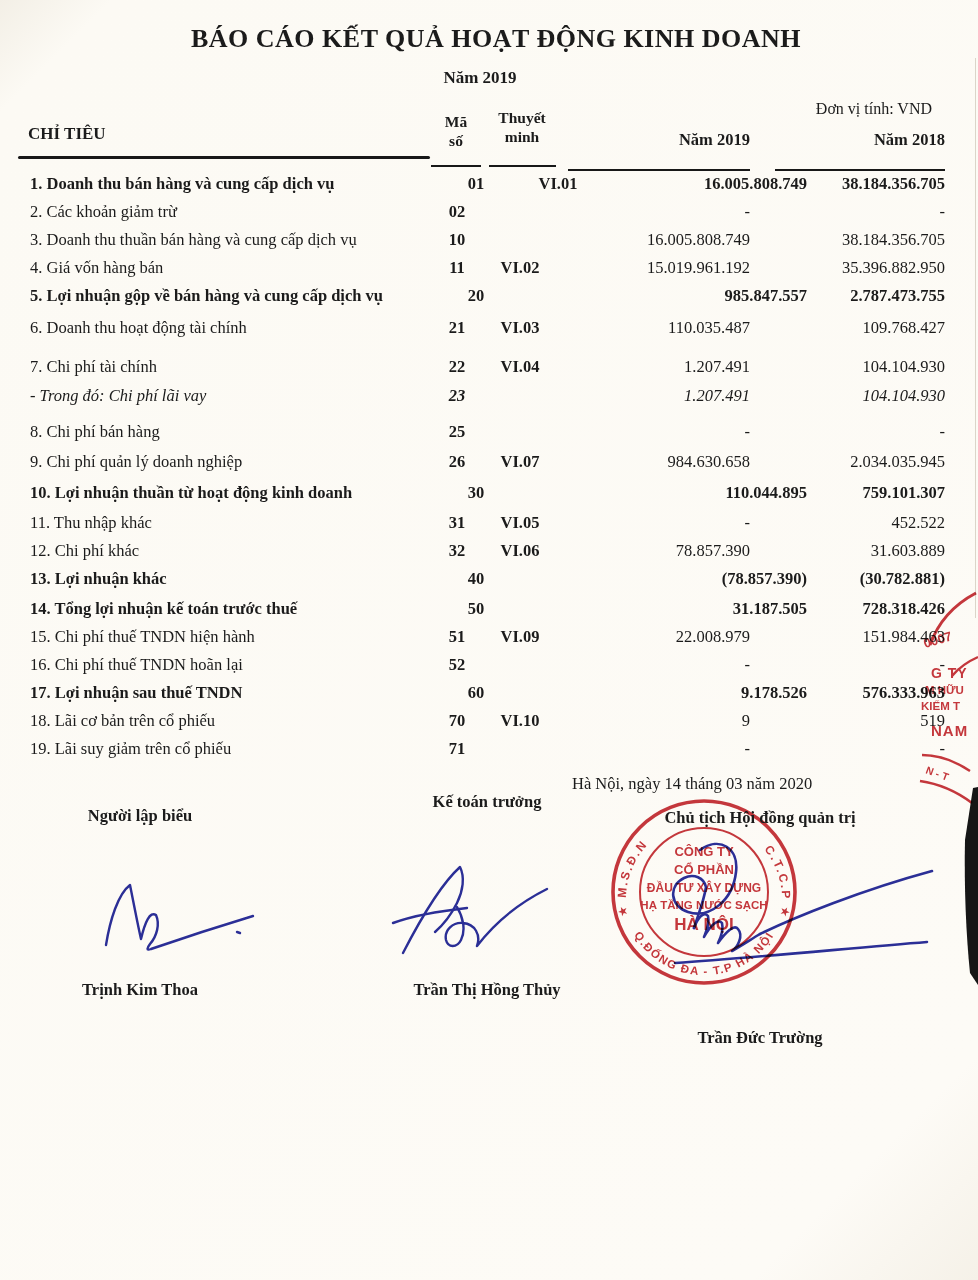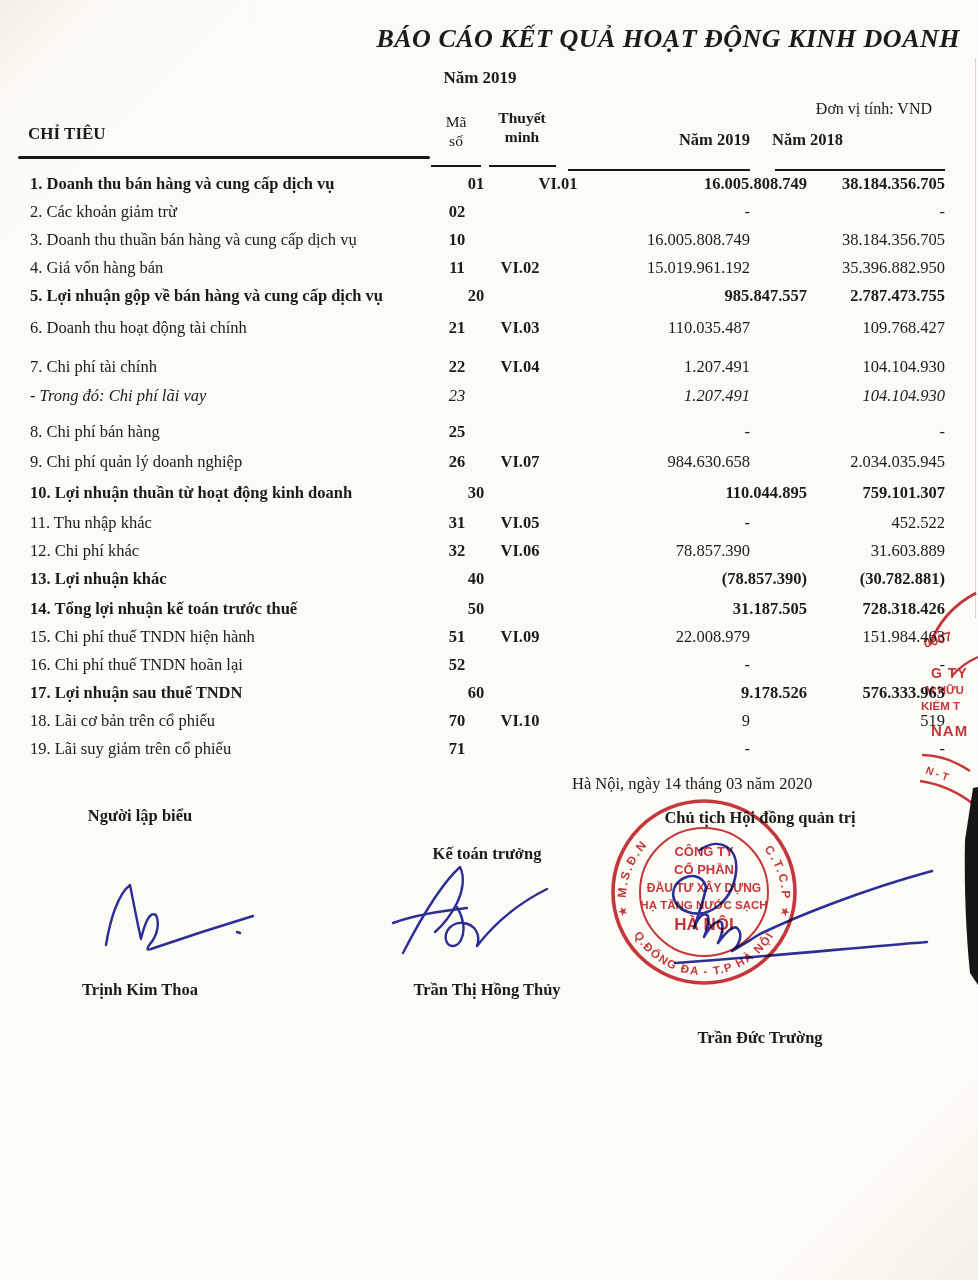--- a/index.html
+++ b/index.html
@@ -6,48 +6,48 @@
   body{
     width:978px;height:1280px;overflow:hidden;
     font-family:"Liberation Serif","DejaVu Serif",serif;
     color:#1b1b1b;background:#efece4;
   }
   .page{
     position:relative;width:978px;height:1280px;
     background:linear-gradient(135deg,#f3efe6 0%,#fcfaf4 5%,#fdfbf6 90%,#f5f1e8 100%);
   }
   .abs{position:absolute;}
-  .title{top:24px;left:10px;width:950px;text-align:right;font-size:26px;font-weight:bold;letter-spacing:.5px;font-style:italic;}
+  .title{top:24px;left:21px;width:950px;text-align:center;font-size:26px;font-weight:bold;letter-spacing:.5px;}
   .subtitle{top:68px;left:10px;width:940px;text-align:center;font-size:17px;font-weight:bold;}
   .unit-note{top:100px;right:46px;font-size:16px;}
   .col-item{top:124px;left:28px;font-size:17px;font-weight:bold;}
-  .col-ma{top:112px;left:428px;width:56px;text-align:center;font-size:15.5px;font-weight:normal;line-height:19px;}
+  .col-ma{top:112px;left:428px;width:56px;text-align:center;font-size:15.5px;font-weight:bold;line-height:19px;}
   .col-tm{top:108px;left:486px;width:72px;text-align:center;font-size:15.5px;font-weight:bold;line-height:19px;}
   .col-y1{top:130px;left:556px;width:194px;text-align:right;font-size:16.5px;font-weight:bold;}
-  .col-y2{top:130px;left:772px;width:193px;font-size:16.5px;font-weight:bold;}
+  .col-y2{top:130px;left:752px;width:193px;text-align:right;font-size:16.5px;font-weight:bold;}
   .hline{position:absolute;background:#181818;height:2px;}
   #ln-main{left:18px;top:156px;width:412px;height:3px;border-radius:2px;}
   #ln-ma{left:431px;top:165px;width:50px;}
   #ln-tm{left:489px;top:165px;width:67px;}
   #ln-y1{left:568px;top:169px;width:182px;}
   #ln-y2{left:775px;top:169px;width:170px;}
   .rows{position:absolute;top:170px;left:30px;width:915px;}
   .row{display:flex;align-items:baseline;height:28px;line-height:28px;font-size:16.5px;}
   .row .c-label{width:398px;white-space:nowrap;}
   .row .c-code{width:58px;text-align:center;font-weight:bold;}
   .row .c-note{width:68px;text-align:center;font-weight:bold;}
   .row .c-v1{width:196px;text-align:right;}
   .row .c-v2{flex:1;text-align:right;}
   .row.bold{font-weight:bold;gap:19px;}
   .row.italic{font-style:italic;}
-  .row.italic .c-code,.row.italic .c-note{font-weight:normal;}
+  .row.italic .c-code,.row.italic .c-note{font-weight:bold;}
   .date-line{top:774px;left:572px;width:336px;text-align:left;font-size:16.5px;font-weight:normal;z-index:4;}
   .signer-title,.signer-name{text-align:center;font-size:16.5px;font-weight:bold;z-index:4;}
   .st-1{top:806px;left:40px;width:200px;}
-  .st-2{top:844px;left:378px;width:218px;}
+  .st-2{top:792px;left:378px;width:218px;}
   .st-3{top:808px;left:600px;width:320px;}
   .sn-1{top:980px;left:40px;width:200px;}
   .sn-2{top:980px;left:378px;width:218px;}
   .sn-3{top:1028px;left:600px;width:320px;}
   .seal-svg{z-index:2;mix-blend-mode:multiply;opacity:.92;}
   .sig-svg{z-index:5;mix-blend-mode:multiply;}
   .seal-sans{font-family:"Liberation Sans","DejaVu Sans",sans-serif;font-weight:bold;}
   .page-edge{left:975px;top:58px;width:1px;height:560px;background:#cfc8ba;opacity:.75;}
 </style>
 </head>

